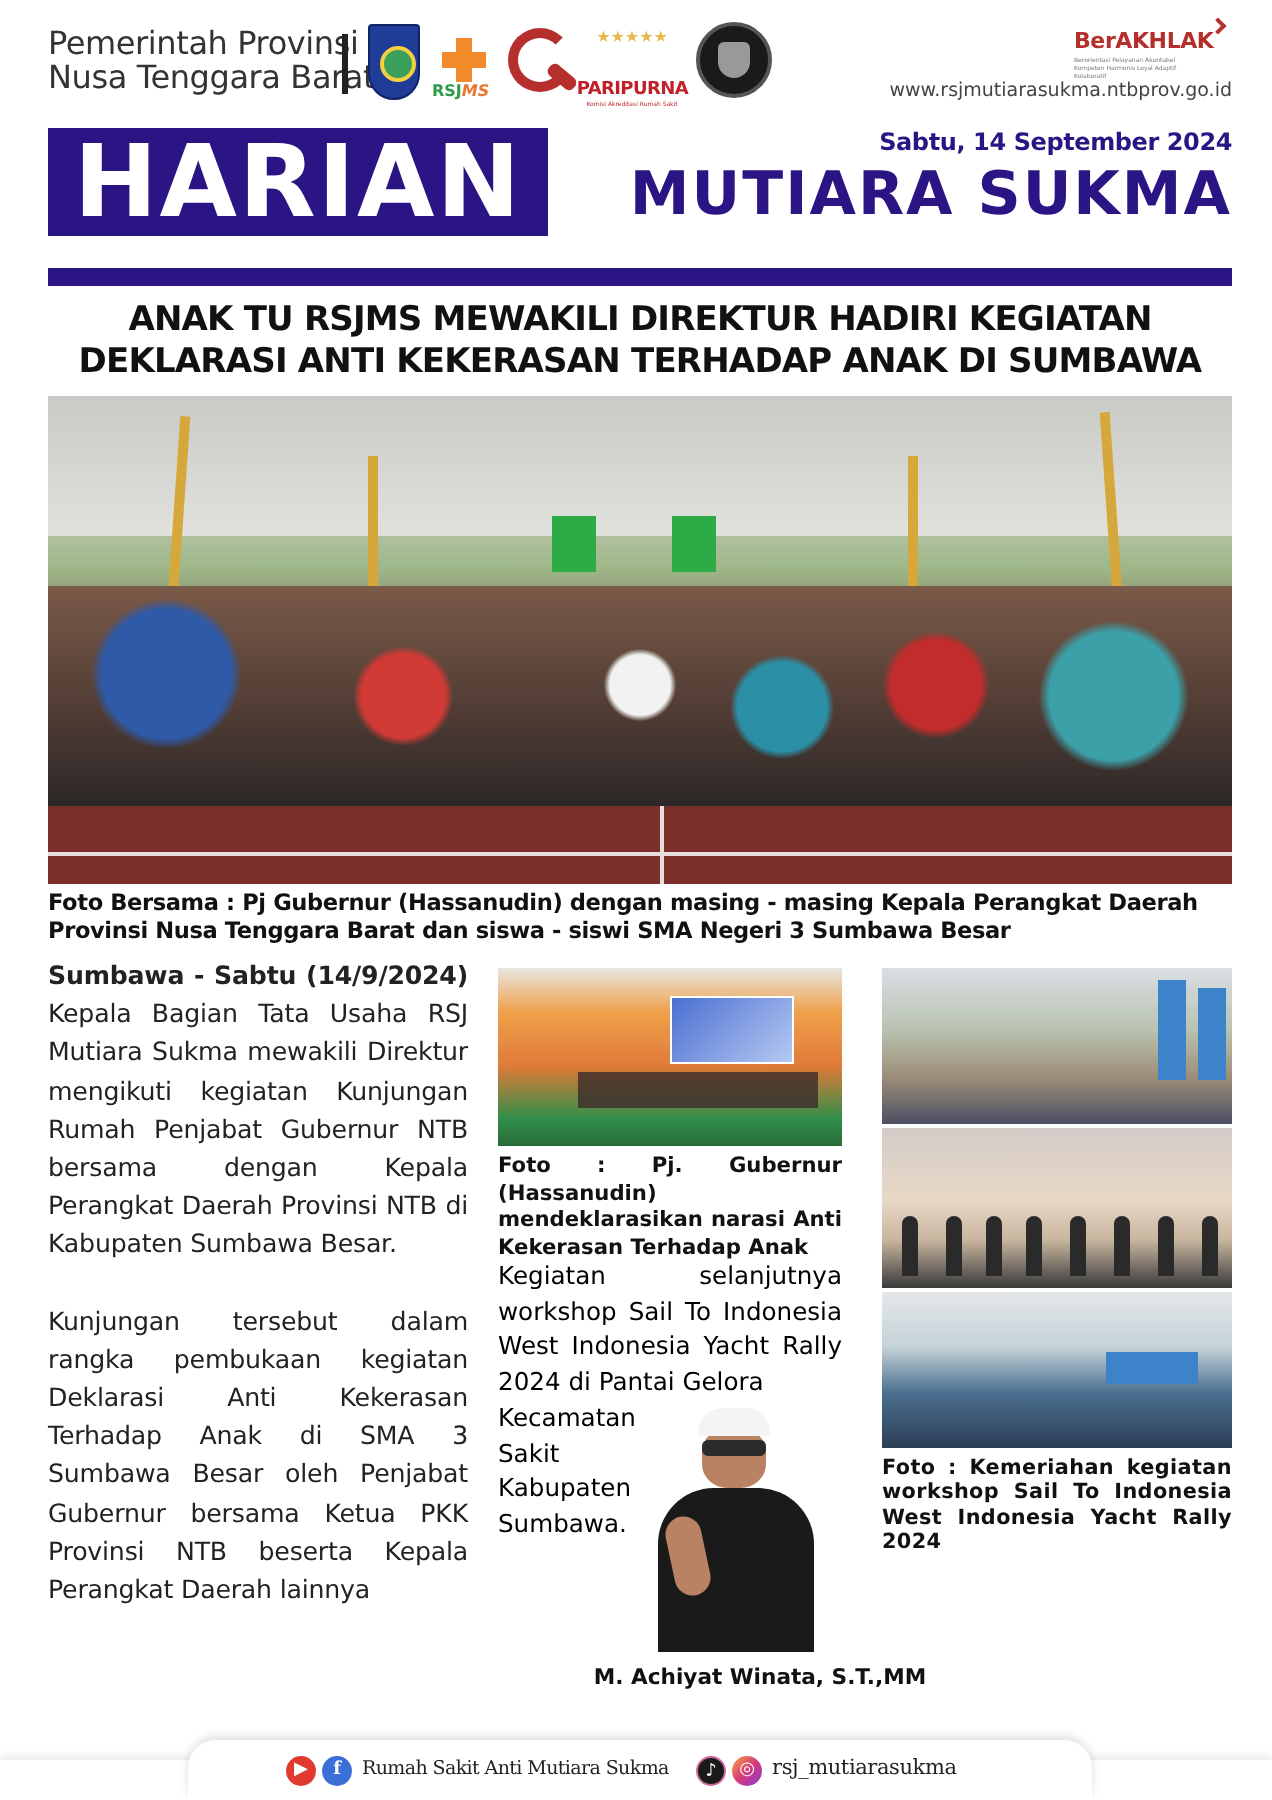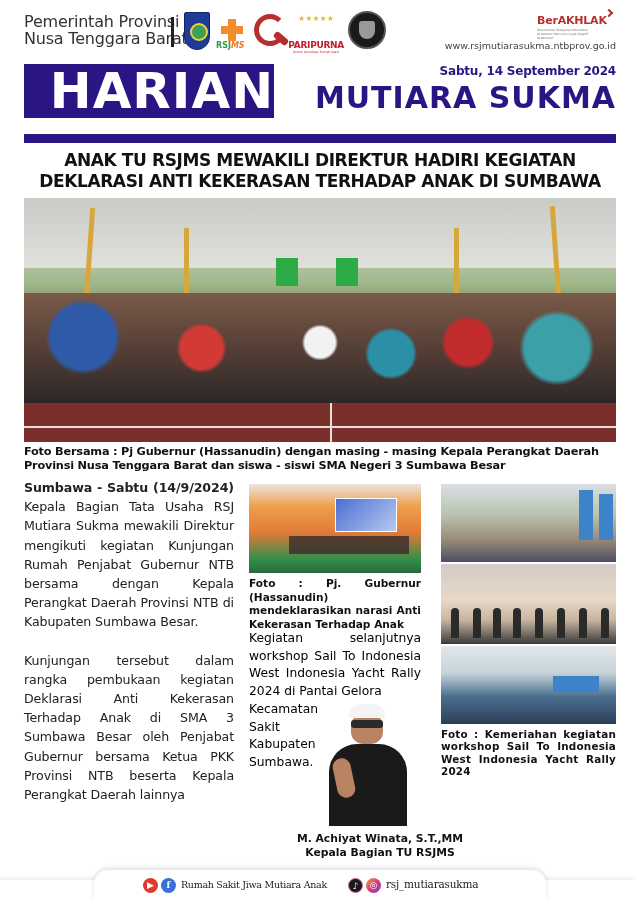--- a/index.html
+++ b/index.html
@@ -28,21 +28,21 @@
   .logo-shield { left: 348px; top: 11px; width: 38px; height: 38px; border-radius: 50%; background: #1a1a1a; border: 2px solid #555; }
   .logo-shield::after { content: ""; position: absolute; left: 9px; top: 8px; width: 16px; height: 18px; background: #999; border-radius: 3px 3px 8px 8px; }
 
   .berakhlak { position: absolute; left: 537px; top: 14px; font-size: 11px; font-weight: bold; color: #b5302c; letter-spacing: -0.2px; }
   .berakhlak-sub { position: absolute; left: 537px; top: 28px; width: 60px; font-size: 3px; line-height: 4px; color: #777; }
   .berakhlak-mark { position: absolute; left: 606px; top: 10px; width: 6px; height: 6px; border-top: 2px solid #b5302c; border-right: 2px solid #b5302c; transform: rotate(45deg); }
   .website { position: absolute; right: 20px; top: 40px; font-size: 9.5px; color: #444; letter-spacing: 0px; }
 
   
   .masthead { position: absolute; left: 24px; top: 64px; width: 592px; height: 56px; }
-  .harian-box { position: absolute; left: 0; top: 0; width: 250px; height: 54px; background: #2b1584; color: #fff; font-family: "DejaVu Sans", sans-serif; font-weight: bold; font-size: 50px; line-height: 55px; text-align: right; letter-spacing: 1px; }
+  .harian-box { position: absolute; left: 0; top: 0; width: 250px; height: 54px; background: #2b1584; color: #fff; font-family: "DejaVu Sans", sans-serif; font-weight: bold; font-size: 50px; line-height: 55px; text-align: center; letter-spacing: 1px; }
   .date { position: absolute; right: 0; top: 0; font-size: 12px; font-weight: bold; color: #2b1584; letter-spacing: -0.2px; }
   .paper-name { position: absolute; right: 0; top: 14px; font-size: 30px; font-weight: bold; color: #2b1584; letter-spacing: 1px; line-height: 40px; }
   .rule { position: absolute; left: 24px; top: 134px; width: 592px; height: 9px; background: #2b1584; }
 
   
   .headline { position: absolute; left: 20px; top: 150px; width: 600px; text-align: center; font-weight: bold; font-size: 17px; line-height: 21px; color: #111; letter-spacing: -0.4px; }
 
   
   .main-photo { position: absolute; left: 24px; top: 198px; width: 592px; height: 244px; overflow: hidden;
     background: linear-gradient(180deg, #d7d9d6 0%, #cfcdc4 18%, #9eb889 35%, #7c6854 52%, #8a3b36 70%, #6d2f2c 100%); }
@@ -183,21 +183,20 @@
 
 <div class="person">
   <div class="p-body"></div>
   <div class="p-face"></div>
   <div class="p-cap"></div>
   <div class="p-glasses"></div>
   <div class="p-arm"></div>
 </div>
 <div class="person-name">
   <div>M. Achiyat Winata, S.T.,MM</div>
-  <div>Kepala Bagian TU RSJMS</div>
 </div>
 
 <div class="right-photos">
   <div class="rp rp1">
     <div class="rp-banner" style="left:138px;top:6px;width:14px;height:50px;"></div>
     <div class="rp-banner" style="left:158px;top:10px;width:14px;height:46px;"></div>
   </div>
   <div class="rp rp2">
     <div class="rp-fig" style="left:10px;"></div>
     <div class="rp-fig" style="left:32px;"></div>
@@ -211,16 +210,16 @@
   <div class="rp rp3">
     <div class="rp-banner" style="left:112px;top:30px;width:46px;height:16px;"></div>
   </div>
 </div>
 <div class="right-caption">Foto : Kemeriahan kegiatan workshop Sail To Indonesia West Indonesia Yacht Rally 2024</div>
 
 <div class="footer-bg"></div>
 <div class="footer"></div>
 <div class="soc soc-yt">▶</div>
 <div class="soc soc-fb">f</div>
-<div class="footer-name">Rumah Sakit Jiwa Mutiara Anak</div>
+<div class="footer-name">Rumah Sakit Anti Mutiara Sukma</div>
 <div class="soc soc-tt">♪</div>
 <div class="soc soc-ig">◎</div>
 <div class="footer-handle">rsj_mutiarasukma</div>
 
 </body></html>

